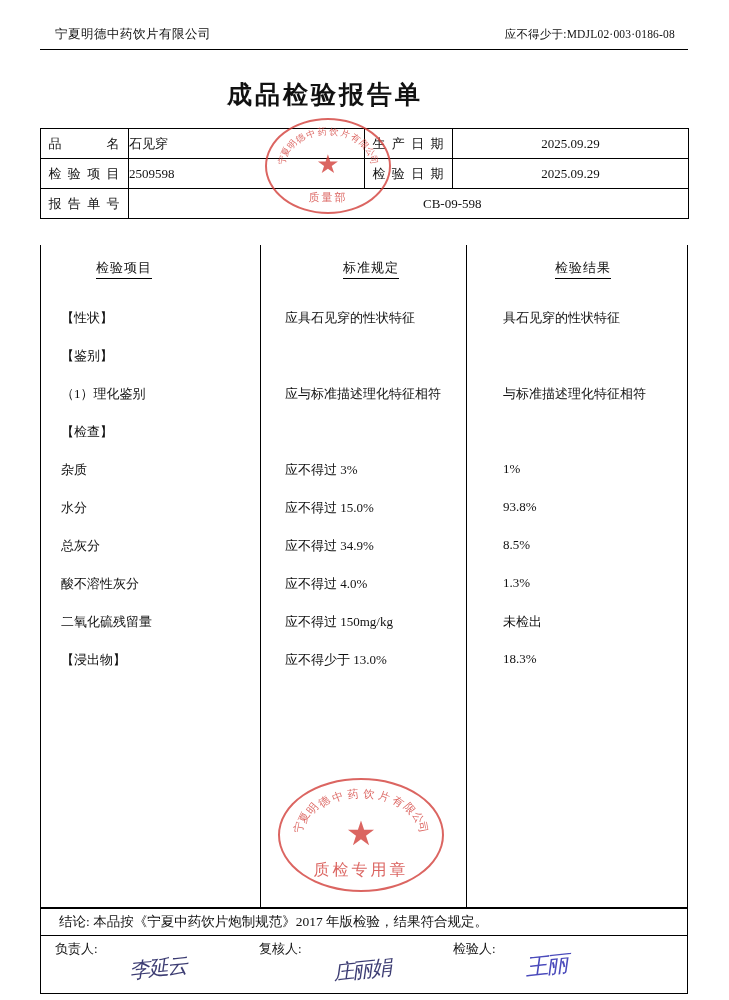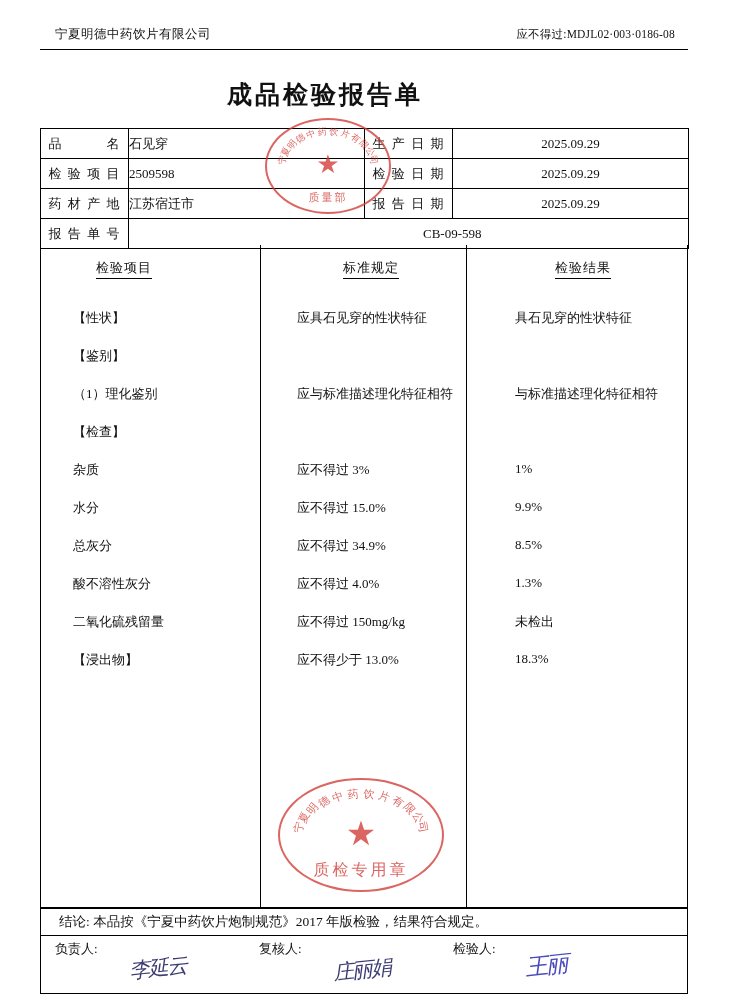--- a/index.html
+++ b/index.html
@@ -124,21 +124,21 @@
     letter-spacing: 1px;
     border-bottom: 1px solid #000;
     padding-bottom: 1px;
   }
   .insp-head.h1 { left: 55px; }
   .insp-head.h2 { left: 302px; }
   .insp-head.h3 { left: 514px; }
 
   .rows {
     position: absolute;
-    left: 16px;
+    left: 4px;
     top: 56px;
     width: 100%;
   }
   .row {
     position: relative;
     height: 38px;
     font-size: 13px;
   }
   .row .c-item {
     position: absolute;
@@ -269,21 +269,21 @@
   }
 </style>
 </head>
 <body>
 
 <div class="page">
 
   <div class="header-row">
     <div class="company-name">宁夏明德中药饮片有限公司</div>
     <div class="doc-code">
-      <span>应不得过:</span><span>MDJL02·003·0186-08</span>
+      <span>应不得少于:</span><span>MDJL02·003·0186-08</span>
     </div>
   </div>
   <div class="header-rule"></div>
 
   <div class="title">成品检验报告单</div>
 
   <table class="tbl">
     <colgroup>
       <col style="width:88px">
       <col style="width:236px">
@@ -297,26 +297,20 @@
         <td class="cell-pad lbl"><span class="lbl-spread">生产日期</span></td>
         <td class="cell-pad val-c">2025.09.29</td>
       </tr>
       <tr class="r-info">
         <td class="cell-pad lbl"><span class="lbl-spread">检验项目</span></td>
         <td class="cell-pad val">2509598</td>
         <td class="cell-pad lbl"><span class="lbl-spread">检验日期</span></td>
         <td class="cell-pad val-c">2025.09.29</td>
       </tr>
       <tr class="r-info">
-        <td class="cell-pad lbl"><span class="lbl-spread">药材产地</span></td>
-        <td class="cell-pad val">江苏宿迁市</td>
-        <td class="cell-pad lbl"><span class="lbl-spread">报告日期</span></td>
-        <td class="cell-pad val-c">2025.09.29</td>
-      </tr>
-      <tr class="r-info">
         <td class="cell-pad lbl"><span class="lbl-spread">报告单号</span></td>
         <td class="cell-pad val" colspan="3">
           <span style="display:inline-block;width:294px"></span><span>CB-09-598</span>
         </td>
       </tr>
     </tbody>
   </table>
 
   <div class="insp">
     <div class="insp-grid">
@@ -349,21 +343,21 @@
           <span class="c-res"></span>
         </div>
         <div class="row">
           <span class="c-item">杂质</span>
           <span class="c-std">应不得过 3%</span>
           <span class="c-res">1%</span>
         </div>
         <div class="row">
           <span class="c-item">水分</span>
           <span class="c-std">应不得过 15.0%</span>
-          <span class="c-res">9.9%</span>
+          <span class="c-res">93.8%</span>
         </div>
         <div class="row">
           <span class="c-item">总灰分</span>
           <span class="c-std">应不得过 34.9%</span>
           <span class="c-res">8.5%</span>
         </div>
         <div class="row">
           <span class="c-item">酸不溶性灰分</span>
           <span class="c-std">应不得过 4.0%</span>
           <span class="c-res">1.3%</span>

